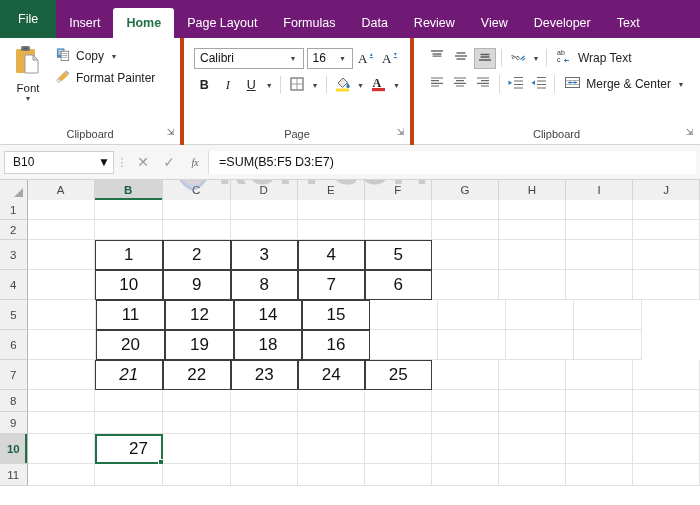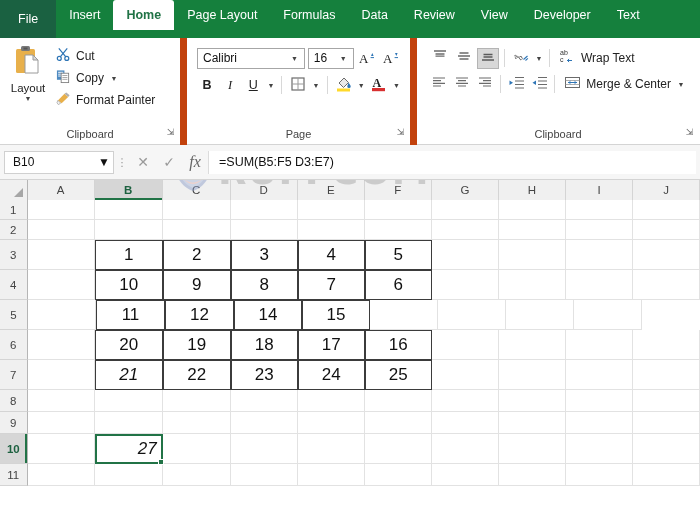--- a/index.html
+++ b/index.html
@@ -6,23 +6,23 @@
   html, body {
     width: 700px; height: 505px;
     font-family: "Liberation Sans", sans-serif;
     background: #ffffff;
     overflow: hidden;
   }
 
   
   .tabbar {
     height: 38px;
-    background: #15803d;
+    background: #701a75;
     display: flex;
-    align-items: flex-start;
+    align-items: flex-end;
     position: relative;
   }
   .tab {
     height: 30px;
     padding: 0 13px;
     display: flex;
     align-items: center;
     color: #ffffff;
     font-size: 12.5px;
     white-space: nowrap;
@@ -47,21 +47,21 @@
     border-bottom: 1px solid #d4d4d4;
     display: flex;
     position: relative;
   }
   .rgroup {
     position: relative;
     height: 107px;
     display: flex;
     flex-direction: column;
   }
-  .rgroup + .rgroup { border-left: 7px solid #c2410c; }
+  .rgroup + .rgroup { border-left: 4px solid #c2410c; }
   .rgroup-body { flex: 1; display: flex; padding: 5px 4px 0 4px; }
   .rgroup-label {
     height: 22px;
     font-size: 11px;
     color: #444;
     display: flex;
     align-items: center;
     justify-content: center;
     position: relative;
   }
@@ -157,21 +157,21 @@
     cursor: text;
   }
   .namebox .nbval { flex: 1; }
   .fb-dots { width: 16px; text-align: center; color: #999; font-size: 11px; cursor: pointer; }
   .fb-btns { display: flex; align-items: center; gap: 0; }
   .fbbtn {
     width: 26px; height: 23px;
     display: flex; align-items: center; justify-content: center;
     color: #9a9a9a; font-size: 14px; cursor: pointer;
   }
-  .fbbtn.fx { font-family: "Liberation Serif", serif; font-style: italic; color: #666; font-size: 16px; }
+  .fbbtn.fx { font-family: "Liberation Serif", serif; font-style: italic; color: #666; font-size: 10px; }
   .fb-input {
     flex: 1; height: 23px;
     background: #fff;
     border-left: 1px solid #dcdcdc;
     display: flex; align-items: center;
     padding-left: 10px;
     font-size: 12.5px; color: #111;
     cursor: text;
     overflow: hidden; white-space: nowrap;
   }
@@ -235,23 +235,22 @@
     display: flex; align-items: center; justify-content: center;
     font-size: 17px; color: #111;
     background: #fff;
     cursor: cell;
     position: relative;
   }
   .cell.boxed { border: 1px solid #3b3b3b; }
   .cell.b10 {
     border: 2px solid #217346;
     justify-content: flex-end;
-    padding-right: 4px;
+    padding-right: 13px;
     z-index: 4;
-    font-style: italic;
   }
   .fillhandle {
     position: absolute;
     right: -3px; bottom: -3px;
     width: 6px; height: 6px;
     background: #217346;
     border: 1px solid #fff;
   }
 
   
@@ -295,34 +294,24 @@
       <div class="paste-btn">
         <span>
           <svg width="30" height="32" viewBox="0 0 30 32">
             <rect x="3" y="4" width="19" height="24" rx="1.5" fill="#e8b04b"></rect>
             <rect x="8" y="1" width="9" height="5" rx="1.5" fill="#7a7a7a"></rect>
             <rect x="10.5" y="2.5" width="4" height="2" fill="#555"></rect>
             <path d="M12 10 h8 l5 5 v13 h-13 z" fill="#ffffff" stroke="#9a9a9a" stroke-width="1"></path>
             <path d="M20 10 v5 h5 z" fill="#d9d9d9" stroke="#9a9a9a" stroke-width="1"></path>
           </svg>
         </span>
-        <span class="paste-label">Layout</span>
+        <span class="paste-label">Font</span>
         <span class="caret-dn">▼</span>
       </div>
       <div class="clip-right">
-        <div class="cmd-row">
-          <span>
-            <svg width="15" height="15" viewBox="0 0 16 16">
-              <circle cx="3.5" cy="12.2" r="2.1" fill="none" stroke="#2e75b6" stroke-width="1.3"></circle>
-              <circle cx="11.5" cy="12.2" r="2.1" fill="none" stroke="#2e75b6" stroke-width="1.3"></circle>
-              <path d="M4.3 10.7 L12 1.5 M10.7 10.7 L3 1.5" stroke="#2e75b6" stroke-width="1.3" fill="none"></path>
-            </svg>
-          </span>
-          <span>Cut</span>
-        </div>
         <div class="cmd-row">
           <span>
             <svg width="15" height="15" viewBox="0 0 16 16">
               <rect x="1" y="1.5" width="8" height="10" fill="#2e75b6" opacity="0.85"></rect>
               <rect x="2.3" y="3" width="5.4" height="1" fill="#fff"></rect>
               <rect x="2.3" y="5" width="5.4" height="1" fill="#fff"></rect>
               <rect x="2.3" y="7" width="5.4" height="1" fill="#fff"></rect>
               <rect x="5.5" y="4.5" width="8" height="10" fill="#fff" stroke="#7a7a7a" stroke-width="0.9"></rect>
               <rect x="6.8" y="6.5" width="5.4" height="0.9" fill="#9a9a9a"></rect>
               <rect x="6.8" y="8.5" width="5.4" height="0.9" fill="#9a9a9a"></rect>
@@ -630,21 +619,20 @@
         <div class="cell" style="width: 68px;"></div>
         <div class="cell" style="width: 68px;"></div>
         <div class="cell" style="width: 68px;"></div>
       </div>
       <div class="grow" style="height: 30px;">
         <div class="rowhead">6</div>
         <div class="cell" style="width: 68px;"></div>
         <div class="cell boxed" style="width: 69px;">20</div>
         <div class="cell boxed" style="width: 69px;">19</div>
         <div class="cell boxed" style="width: 68px;">18</div>
-        <div class="cell boxed" style="width: 68px;">17</div>
         <div class="cell boxed" style="width: 68px;">16</div>
         <div class="cell" style="width: 68px;"></div>
         <div class="cell" style="width: 68px;"></div>
         <div class="cell" style="width: 68px;"></div>
         <div class="cell" style="width: 68px;"></div>
       </div>
       <div class="grow" style="height: 30px;">
         <div class="rowhead">7</div>
         <div class="cell" style="width: 68px;"></div>
         <div class="cell boxed" style="width: 69px; font-style: italic;">21</div>

